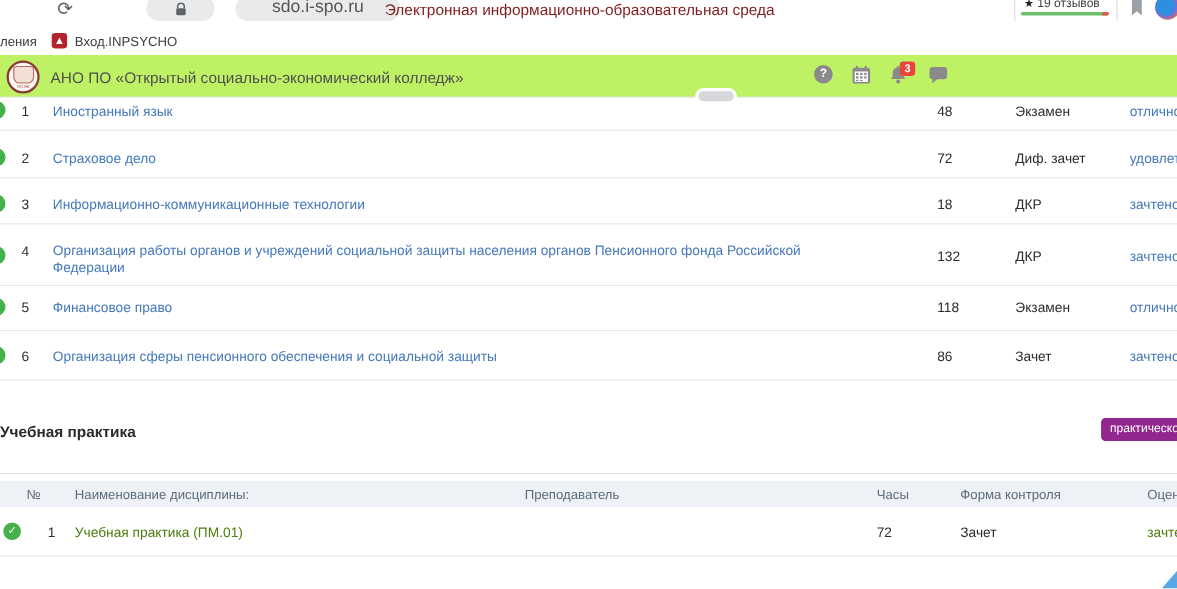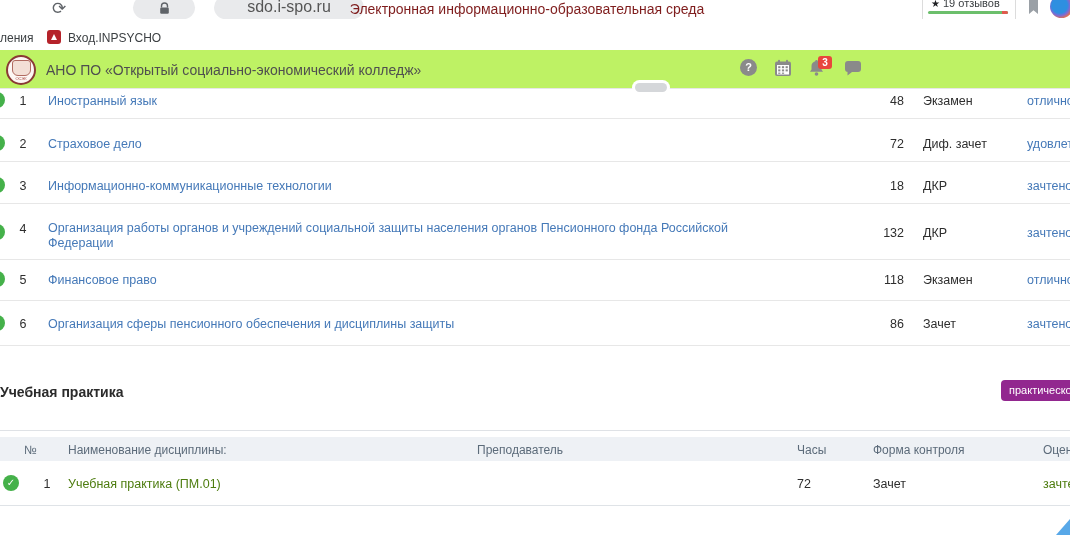--- a/index.html
+++ b/index.html
@@ -39,21 +39,21 @@
   .hicon{position:absolute;top:9px;}
   .help-icon{left:740px;width:17px;height:17px;border-radius:50%;background:#8a8a8a;color:#fff;font-size:11px;font-weight:bold;text-align:center;line-height:17px;}
   .badge{position:absolute;left:818px;top:6px;min-width:10px;height:13px;padding:0 2px;background:#e8463c;border-radius:3px;color:#fff;font-size:10px;font-weight:bold;text-align:center;line-height:13px;}
   
   .scroll-thumb{position:absolute;left:635px;top:83px;width:32px;height:9px;background:#d5d7da;border-radius:5px;box-shadow:0 0 0 3px #fff;}
   
   .divider{position:absolute;left:0;width:1070px;height:1px;background:#e7e7e7;}
   .t1cell{position:absolute;font-size:12.5px;line-height:15px;color:#2e2e2e;white-space:nowrap;}
   .t1num{left:14px;width:18px;text-align:center;}
   .t1name{left:48px;width:680px;color:#4579b8;text-decoration:none;white-space:normal;}
-  .t1hours{left:852px;width:52px;text-align:right;}
+  .t1hours{left:852px;width:52px;}
   .t1ctrl{left:923px;}
   .t1grade{left:1027px;width:120px;color:#4579b8;text-decoration:none;}
   .check{position:absolute;width:16px;height:16px;border-radius:50%;background:#45b14a;color:#fff;font-size:10px;line-height:16px;text-align:center;}
   .t1check{left:-11px;}
   
   .practice-title{position:absolute;left:0;top:384px;font-size:14px;font-weight:bold;color:#2b2b2b;}
   .practice-badge{position:absolute;left:1001px;top:380px;width:100px;height:21px;background:#92278f;border-radius:4px;color:#fff;font-size:11px;line-height:21px;padding-left:8px;box-sizing:border-box;white-space:nowrap;}
   
   .t2headband{position:absolute;left:0;top:437px;width:1070px;height:24px;background:#eef1f5;}
   .t2h{position:absolute;top:443px;font-size:12px;color:#5c6b7a;white-space:nowrap;}
@@ -167,21 +167,21 @@
 <span class="check t1check" style="top:271px;">✓</span>
 <span class="t1cell t1num" style="top:273px;">5</span>
 <a class="t1cell t1name" style="top:273px;" href="#">Финансовое право</a>
 <span class="t1cell t1hours" style="top:273px;">118</span>
 <span class="t1cell t1ctrl" style="top:273px;">Экзамен</span>
 <a class="t1cell t1grade" style="top:273px;" href="#">отлично</a>
 <div class="divider" style="top:300px;"></div>
 
 <span class="check t1check" style="top:315px;">✓</span>
 <span class="t1cell t1num" style="top:317px;">6</span>
-<a class="t1cell t1name" style="top:317px;" href="#">Организация сферы пенсионного обеспечения и дисциплины защиты</a>
+<a class="t1cell t1name" style="top:317px;" href="#">Организация сферы пенсионного обеспечения и социальной защиты</a>
 <span class="t1cell t1hours" style="top:317px;">86</span>
 <span class="t1cell t1ctrl" style="top:317px;">Зачет</span>
 <a class="t1cell t1grade" style="top:317px;" href="#">зачтено</a>
 <div class="divider" style="top:345px;"></div>
 
 <div class="practice-title">Учебная практика</div>
 <div class="practice-badge">практическое</div>
 
 <div class="divider" style="top:430px;background:#dfe2e6;"></div>
 <div class="t2headband"></div>

